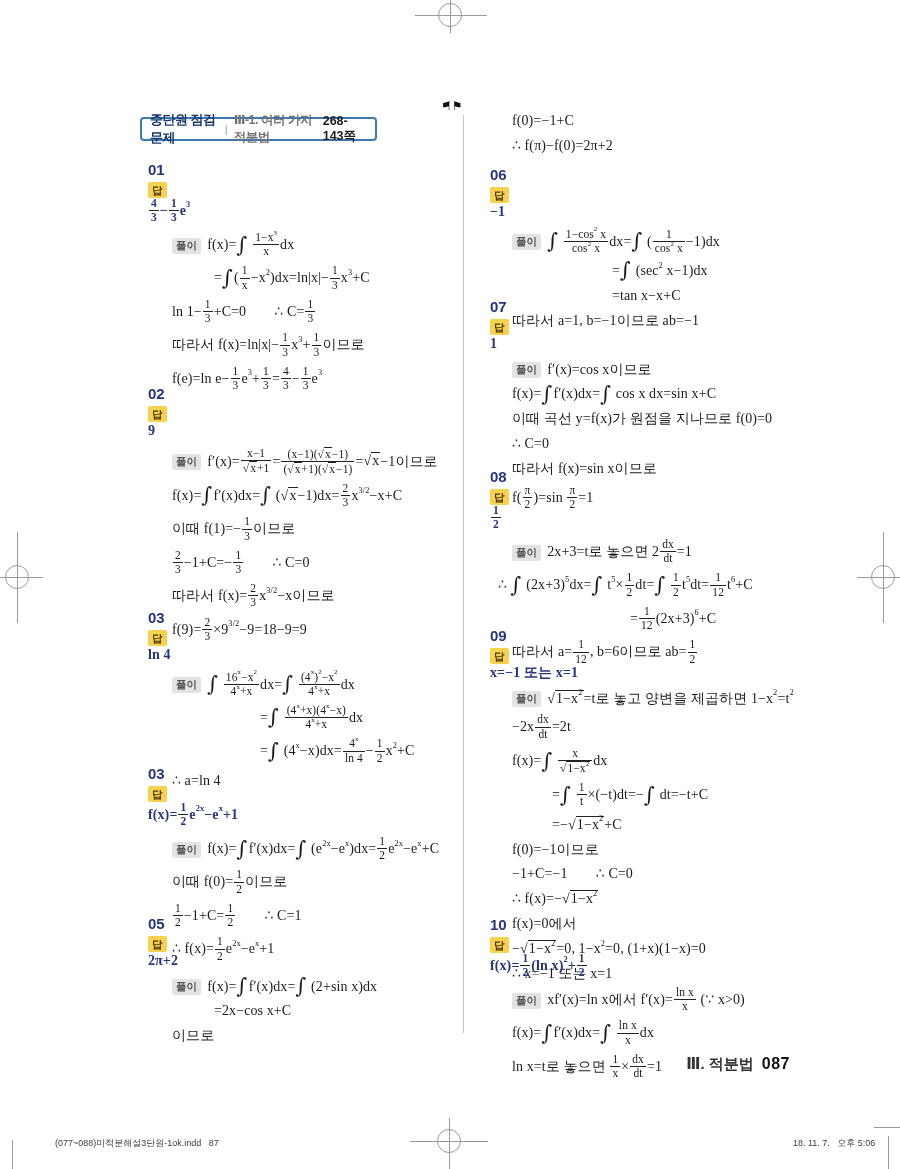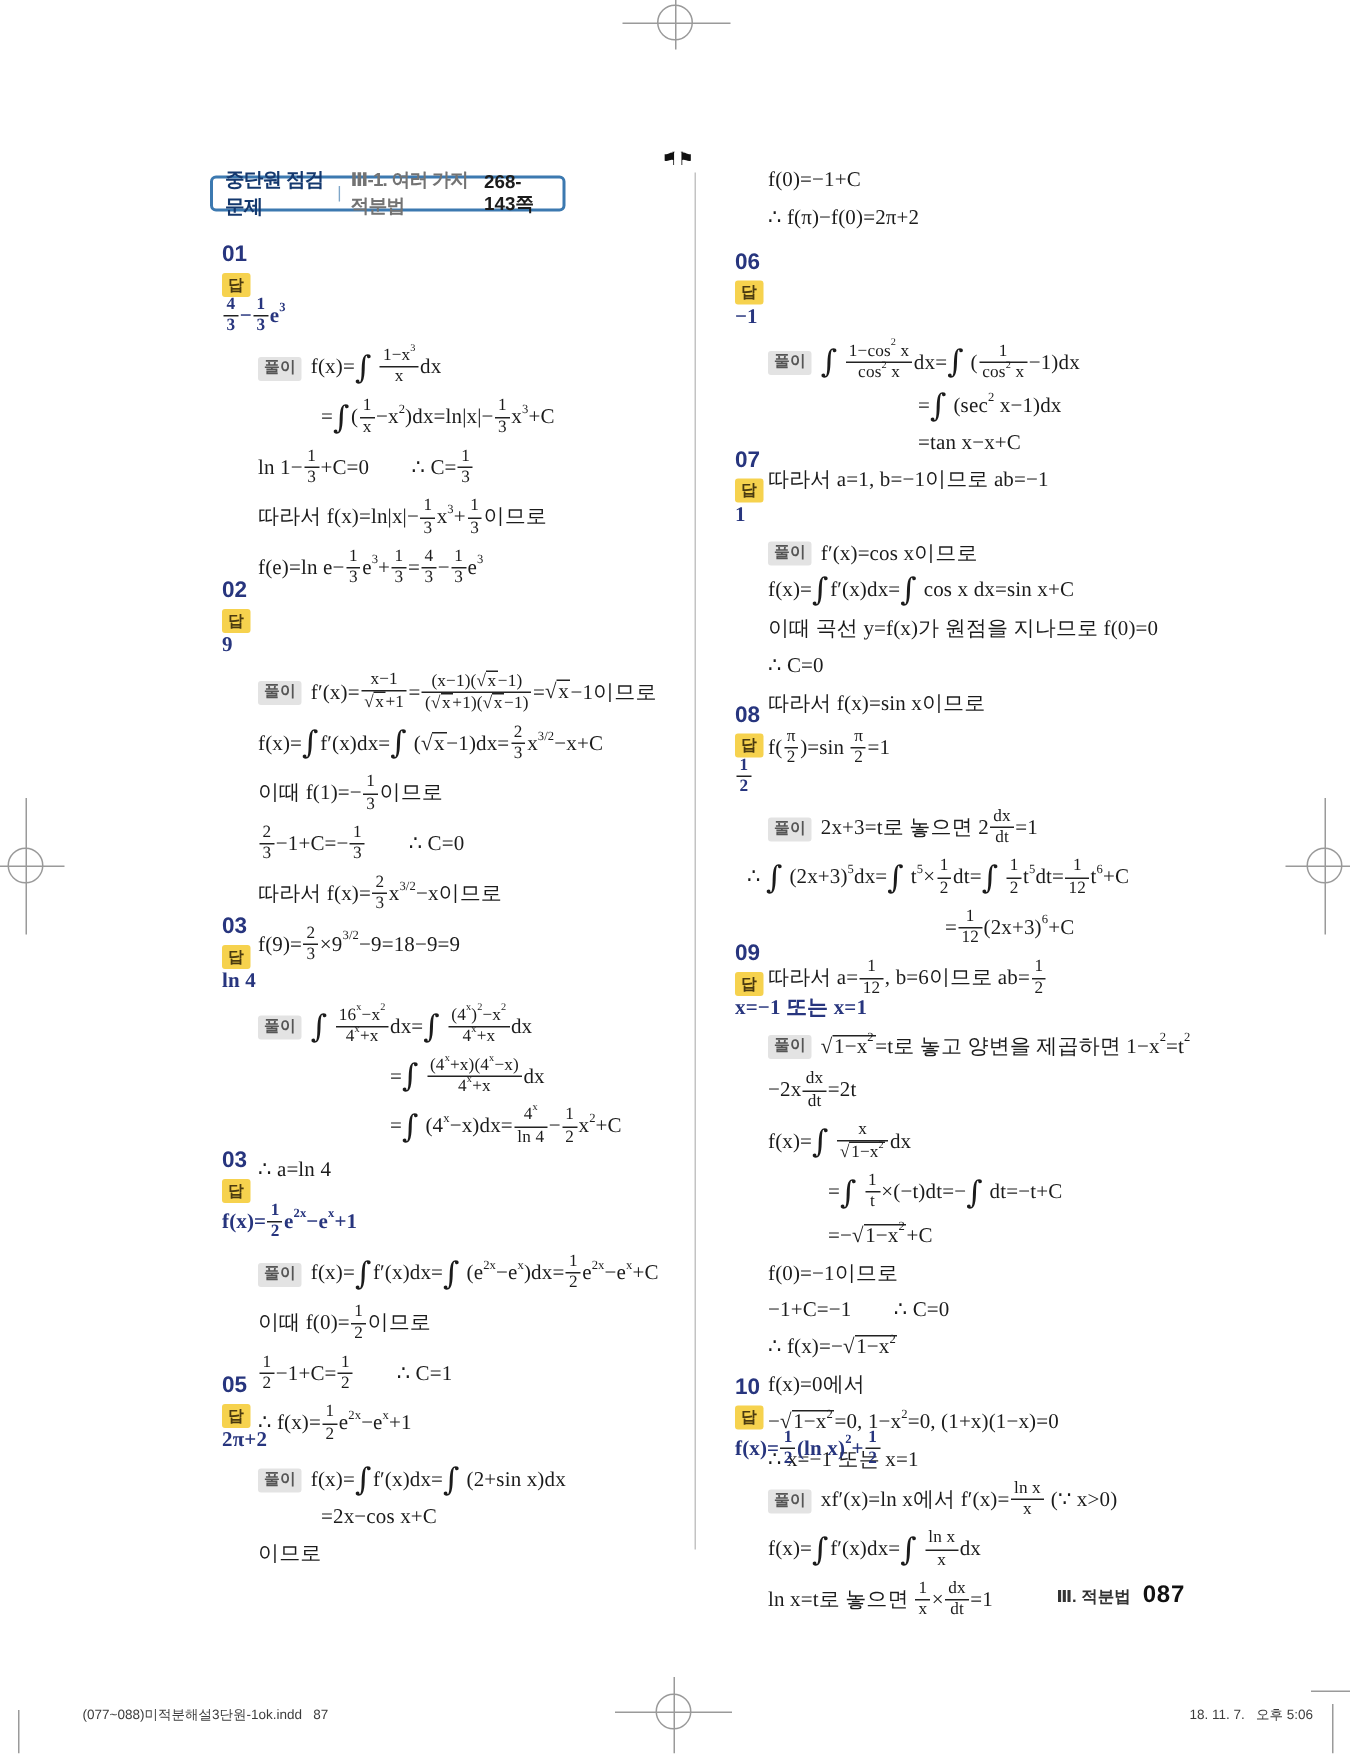--- a/index.html
+++ b/index.html
@@ -50,21 +50,21 @@
       font-size:0.82em;line-height:1.15;margin:0 1px;position:relative;top:-1px;}
   .fr .n{padding:0 2px;}
   .fr .d{border-top:1px solid #222;padding:0 2px;}
   .itg{font-size:1.5em;line-height:0.8;vertical-align:-0.12em;margin:0 1px 0 0;
        font-family:"DejaVu Serif",serif;}
   sup{font-size:0.6em;line-height:0;position:relative;top:-0.2em;vertical-align:super;}
   .sq{white-space:nowrap;}
   .sqb{display:inline-block;border-top:1px solid #222;padding:0 1px;line-height:1.15;}
   
   .pgfoot{position:absolute;left:560px;top:1055px;width:230px;text-align:right;}
-  .pgchap{font-size:11px;font-weight:bold;color:#333;margin-right:8px;}
+  .pgchap{font-size:15px;font-weight:bold;color:#333;margin-right:8px;}
   .pgnum{font-size:16px;font-weight:bold;color:#111;letter-spacing:0.5px;}
   .imprint{position:absolute;top:1137px;font-size:9px;color:#3c3c3c;white-space:pre;}
   #imp-file{left:55px;}
   #imp-date{left:793px;}
 </style>
 </head>
 <body>
 
 <div class="regmark">
   <span class="circ" style="left:438px;top:3px;"></span>

